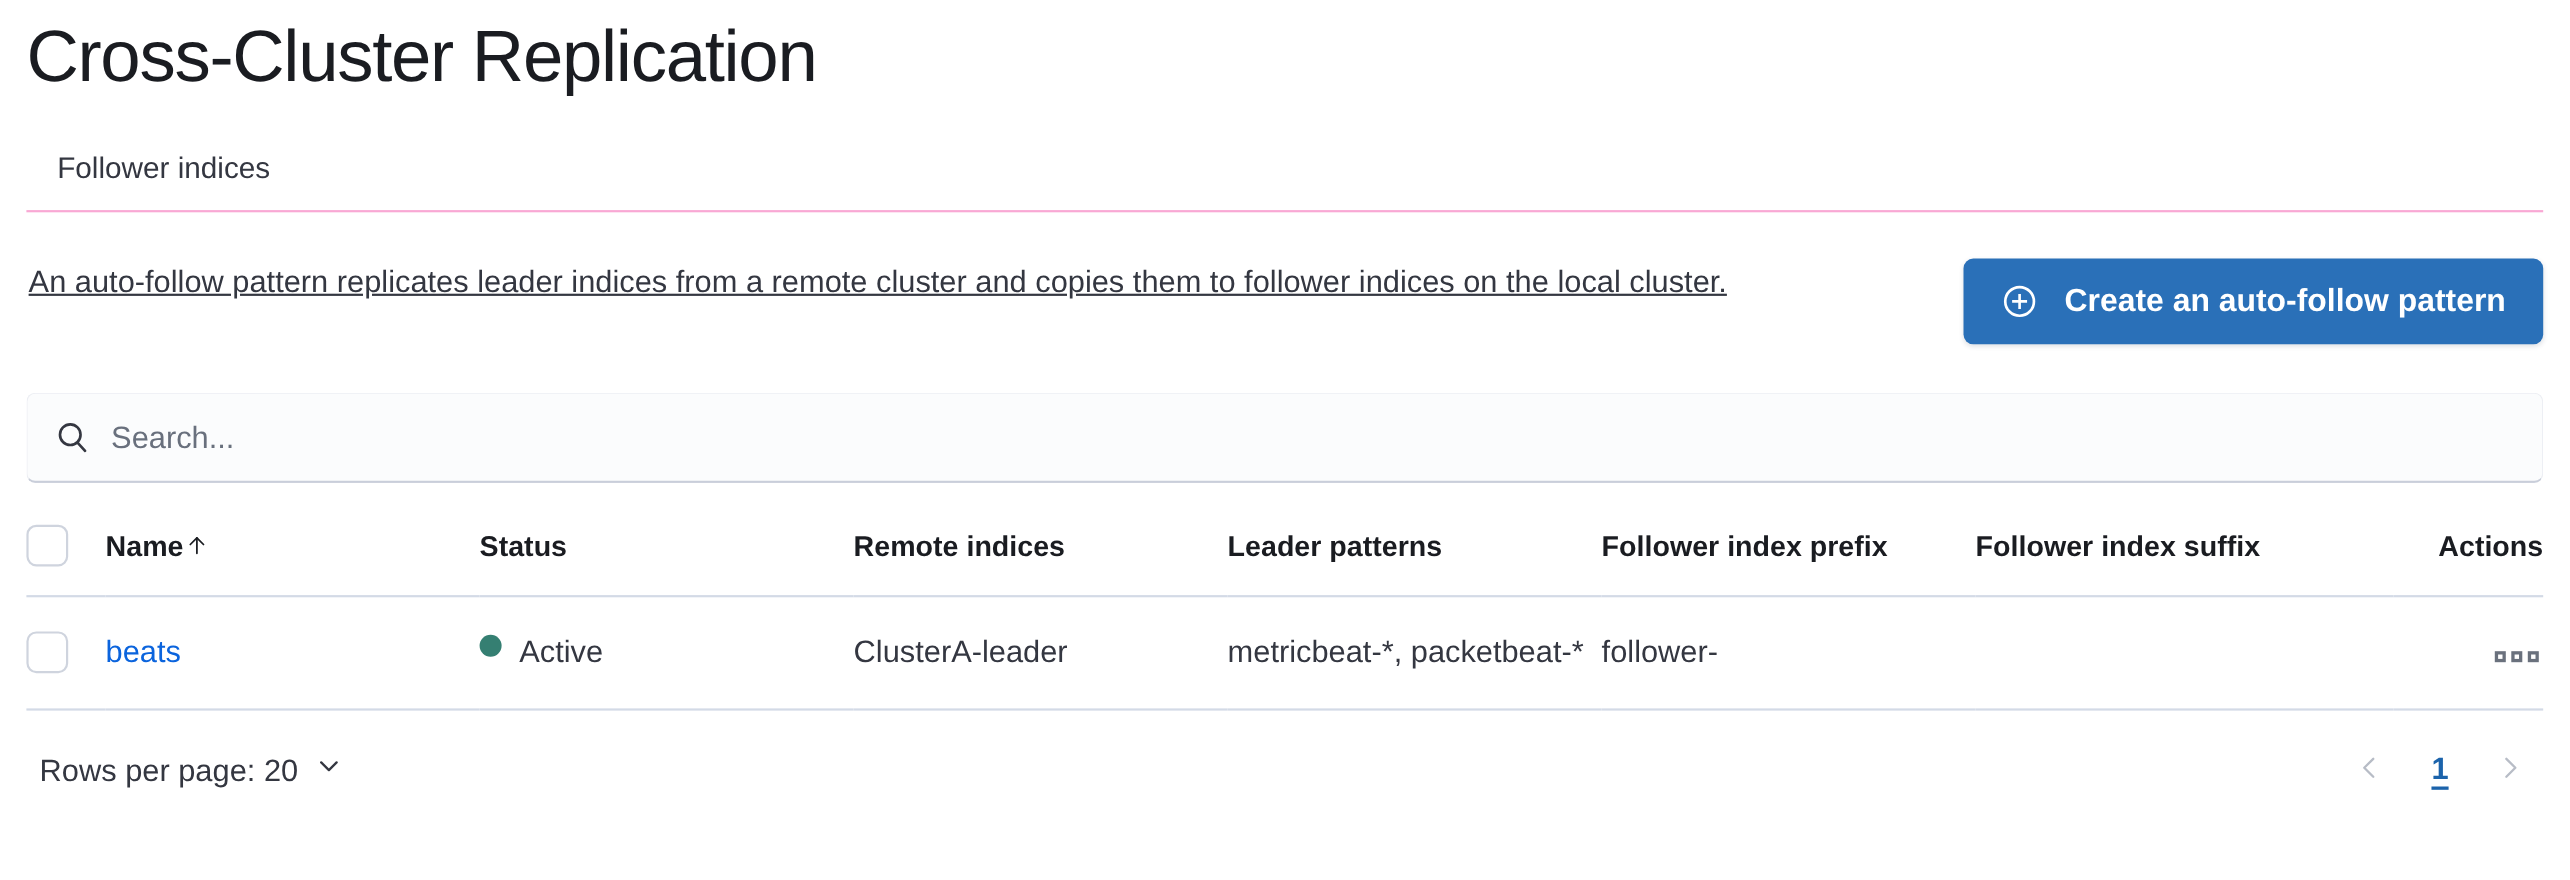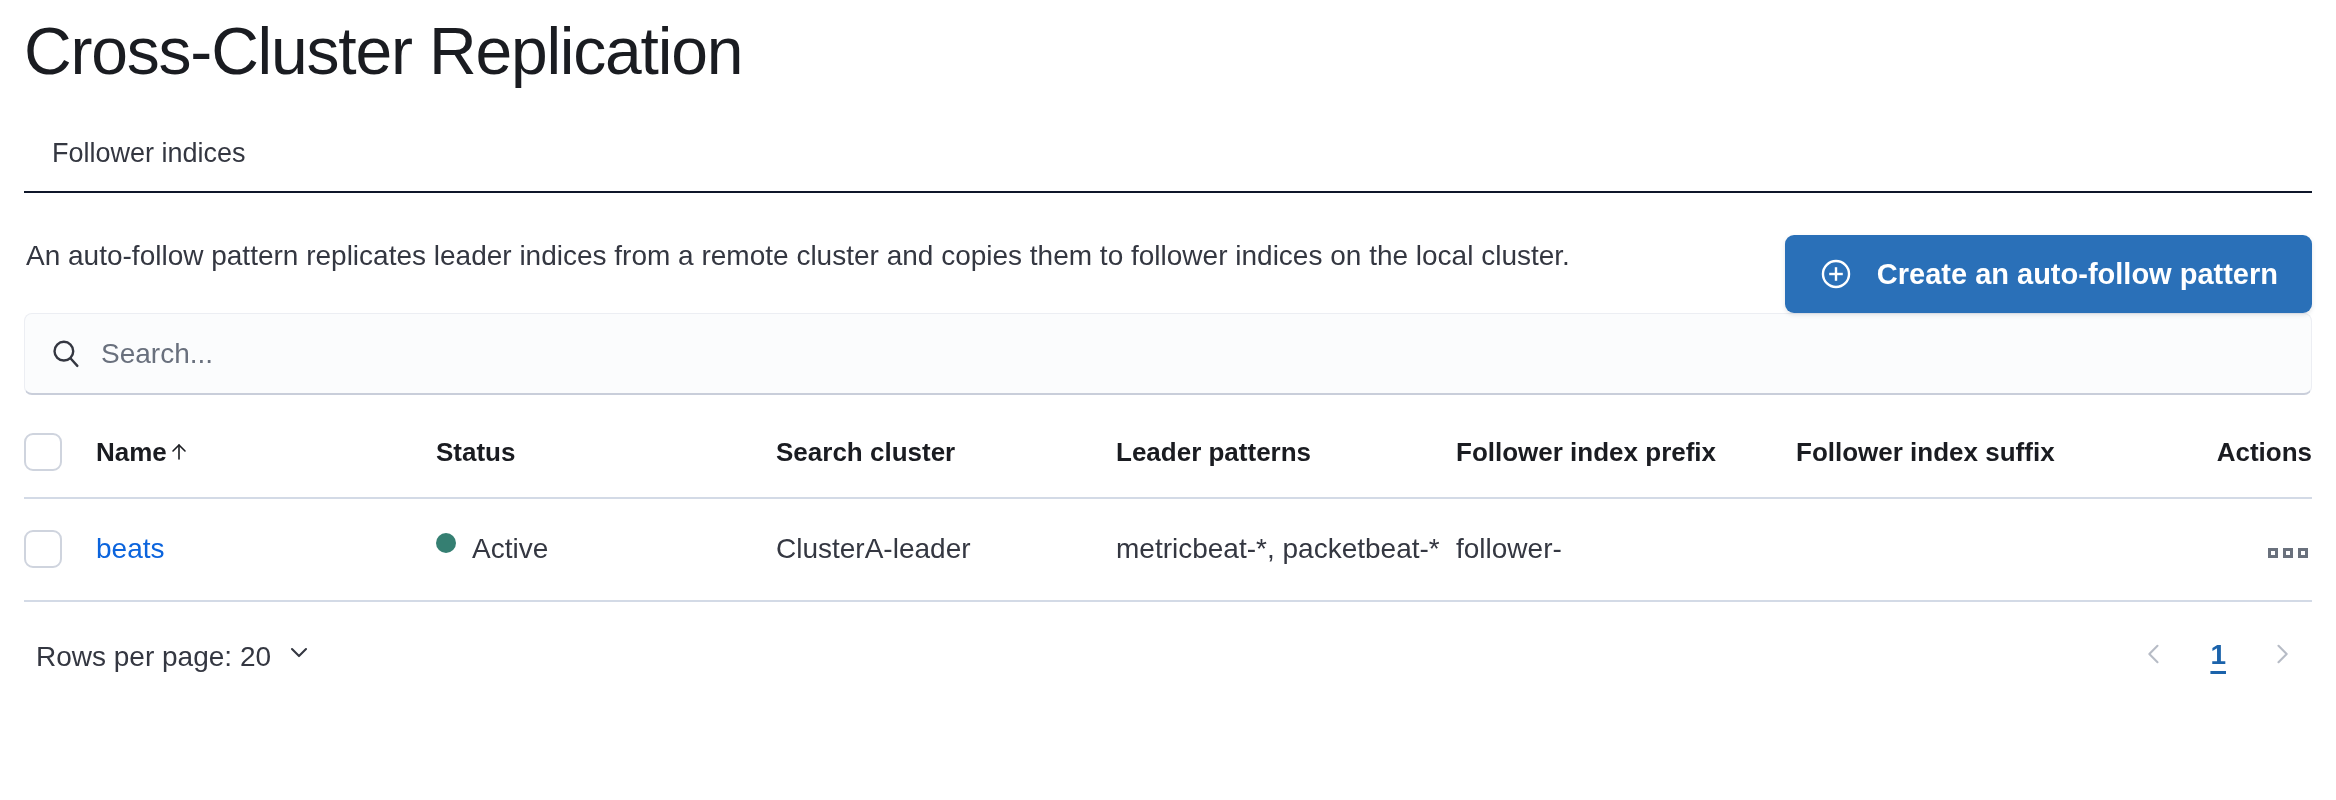--- a/index.html
+++ b/index.html
@@ -30,21 +30,21 @@
     padding-top: 18px;
   }
 
   
   .tabs {
     margin-top: 56px;
     display: flex;
     align-items: flex-end;
     gap: 0;
     position: relative;
-    border-bottom: 2px solid #0f172a;
+    border-bottom: 2px solid #f9a8d4;
   }
   .tab {
     font-size: 27px;
     line-height: 1;
     padding: 0 28px 24px 28px;
     color: #343741;
     cursor: pointer;
     background: none;
     border: none;
     font-family: inherit;
@@ -74,20 +74,21 @@
     align-items: flex-start;
     justify-content: space-between;
     gap: 40px;
   }
   .intro-text {
     font-size: 28px;
     line-height: 1.5;
     color: #343741;
     max-width: 1710px;
     padding-left: 2px;
+    text-decoration: underline;
   }
   .create-btn {
     flex: 0 0 auto;
     background: #2a70b8;
     color: #ffffff;
     border: none;
     border-radius: 9px;
     font-family: inherit;
     font-size: 29px;
     font-weight: 700;
@@ -96,20 +97,21 @@
     align-items: center;
     gap: 24px;
     cursor: pointer;
     white-space: nowrap;
     box-shadow: 0 2px 4px rgba(65,78,101,0.15);
   }
   .plus-circle-icon { display: block; }
 
   
   .search-bar {
+    margin-top: 44px;
     height: 82px;
     background: #fbfcfd;
     border: 1px solid #eceef3;
     border-bottom: 2px solid #c9ceda;
     border-radius: 8px;
     display: flex;
     align-items: center;
     padding: 0 24px;
     gap: 18px;
   }
@@ -286,21 +288,21 @@
             <span>Name</span>
             <span>
               <svg class="sort-arrow" width="24" height="24" viewBox="0 0 24 24" fill="none" stroke="#1a1c21" stroke-width="1.6" stroke-linecap="round" stroke-linejoin="round">
                 <line x1="12" y1="19" x2="12" y2="5"></line>
                 <polyline points="6,11 12,5 18,11"></polyline>
               </svg>
             </span>
           </span>
         </th>
         <th>Status</th>
-        <th>Search cluster</th>
+        <th>Remote indices</th>
         <th>Leader patterns</th>
         <th>Follower index prefix</th>
         <th>Follower index suffix</th>
         <th class="th-actions">Actions</th>
       </tr>
     </thead>
     <tbody>
       <tr>
         <td>
           <span class="checkbox"></span>

